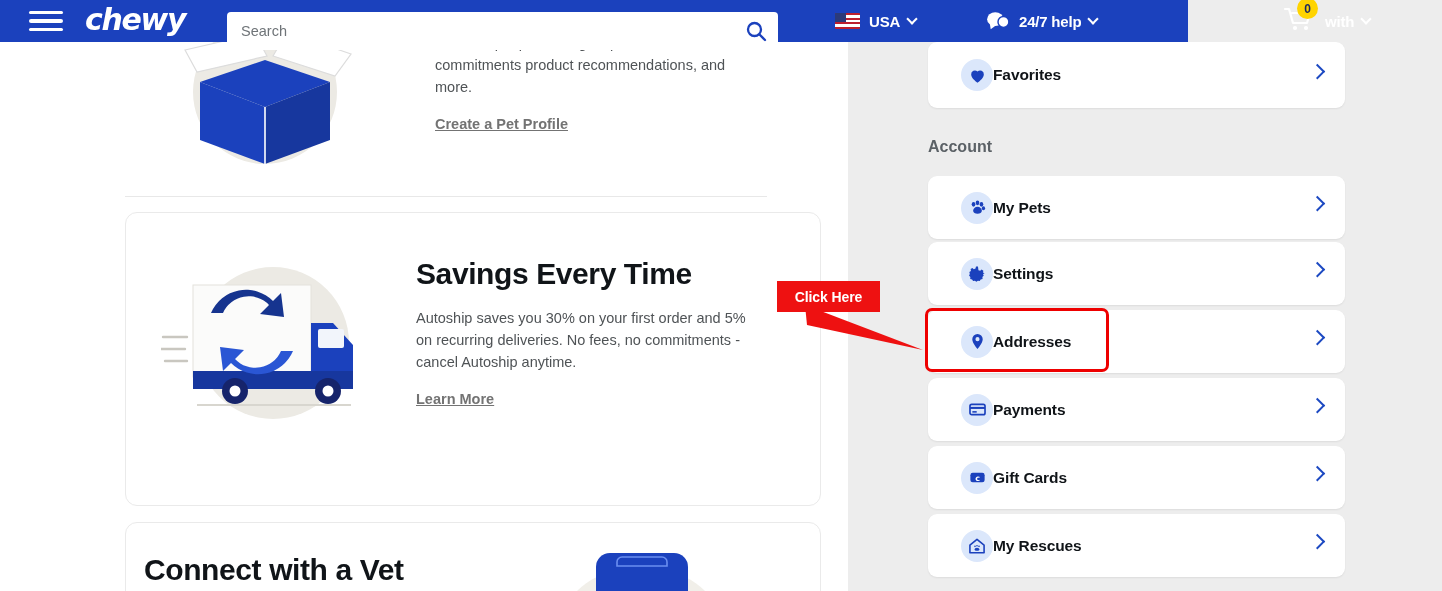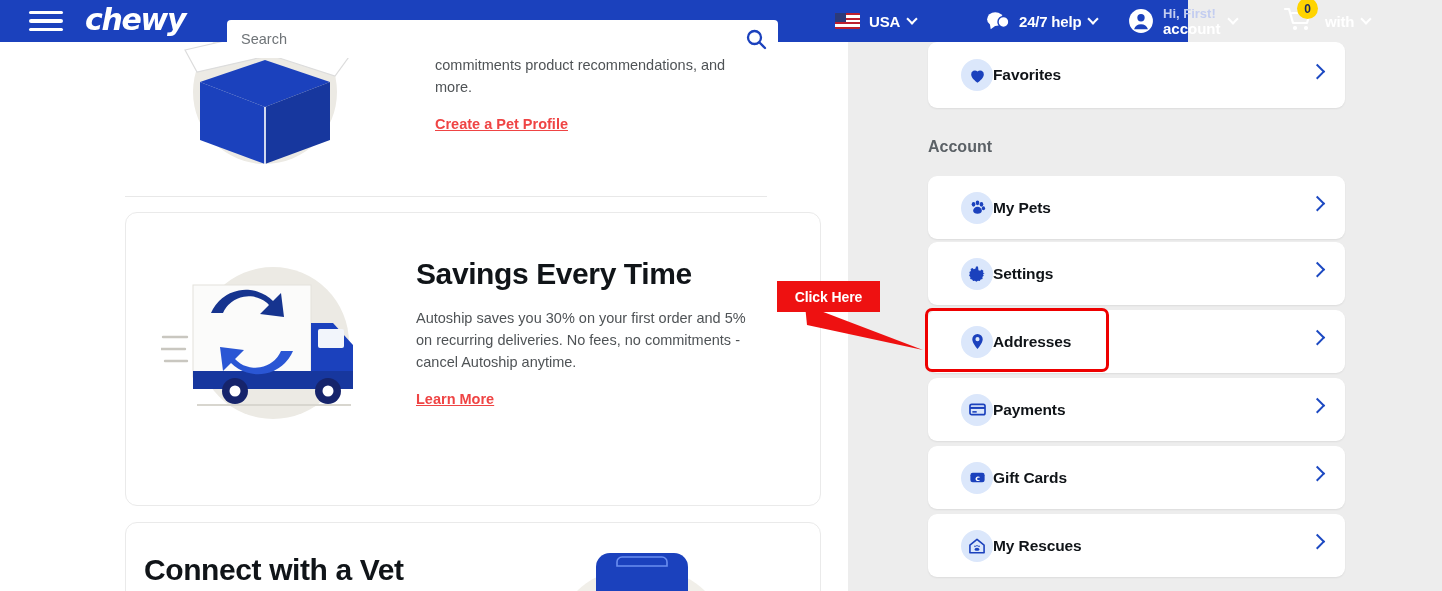--- a/index.html
+++ b/index.html
@@ -25,21 +25,21 @@
     position: absolute; left: 30px; top: 72px; width: 215px; height: 160px;
   }
   .petprofile-text {
     position: absolute; left: 310px; top: 92px; width: 320px;
   }
   .body-text {
     font-size: 14.5px; line-height: 22px; color: #4f5356;
   }
   .link-blue {
     display: inline-block; margin-top: 18px;
-    font-size: 14.5px; font-weight: 700; color: #ef4444;
+    font-size: 14.5px; font-weight: 700; color: #737373;
     text-decoration: underline; cursor: pointer;
   }
 
   .divider-h {
     position: absolute; left: 125px; top: 196px; width: 642px;
     border-top: 1px solid #e8e8e8;
   }
 
   .card {
     position: absolute; left: 125px; width: 696px;
@@ -130,21 +130,21 @@
     cursor: pointer; padding: 2px 0;
   }
   .hamburger i { display: block; height: 3.4px; background: #fff; border-radius: 2px; }
   .logo {
     position: absolute; left: 85px; top: 2px;
     font-size: 30px; font-weight: 800; color: #ffffff;
     font-style: italic; letter-spacing: -1.3px; cursor: pointer;
     font-family: "DejaVu Sans", sans-serif;
   }
   .searchbox {
-    position: absolute; left: 227px; top: 20px; width: 551px; height: 38px;
+    position: absolute; left: 227px; top: 12px; width: 551px; height: 38px;
     background: #ffffff; border-radius: 4px; padding-left: 34px;
   }
   .search-input {
     position: absolute; left: 14px; top: 0; width: 480px; height: 38px;
     border: none; outline: none; background: transparent;
     font-size: 14.5px; color: #333; font-family: "Liberation Sans", sans-serif;
   }
   .search-input::placeholder { color: #6f7478; }
   .search-btn {
     position: absolute; right: 10px; top: 7px; width: 24px; height: 24px;
@@ -383,32 +383,20 @@
     <div class="hdr-item" style="left:985px;">
       <svg width="26" height="20" viewBox="0 0 28 22" style="margin-right:8px">
         <ellipse cx="11" cy="9" rx="9" ry="7.5" fill="#fff"></ellipse>
         <path d="M5 14 l1 6 5.5-4z" fill="#fff"></path>
         <circle cx="20" cy="12" r="6" fill="#fff" stroke="#1b41bd" stroke-width="1.6"></circle>
       </svg>
       <span class="hdr-text">24/7 help</span>
       <span class="caret"></span>
     </div>
 
-    <div class="hdr-item" style="left:1128px;">
-      <svg width="26" height="26" viewBox="0 0 24 24" fill="#fff" style="margin-right:9px">
-        <circle cx="12" cy="12" r="11"></circle>
-        <circle cx="12" cy="9" r="3.4" fill="#1b41bd"></circle>
-        <path d="M5.6 19.5a6.8 6.8 0 0 1 12.8 0z" fill="#1b41bd"></path>
-      </svg>
-      <span class="acct-stack">
-        <span class="acct-hi">Hi, First!</span>
-        <span class="acct-word">account</span>
-      </span>
-      <span class="caret"></span>
-    </div>
 
     <div class="hdr-item" style="left:1283px;">
       <span style="position:relative; margin-right:10px;">
         <svg width="32" height="28" viewBox="0 0 32 28" fill="none" stroke="#fff" stroke-width="2.2">
           <path d="M2 4h4l4 14h14l3-10H9" stroke-linecap="round" stroke-linejoin="round"></path>
           <circle cx="12" cy="23" r="2.1" fill="#fff" stroke="none"></circle>
           <circle cx="23" cy="23" r="2.1" fill="#fff" stroke="none"></circle>
         </svg>
         <span class="cart-badge">0</span>
       </span>

